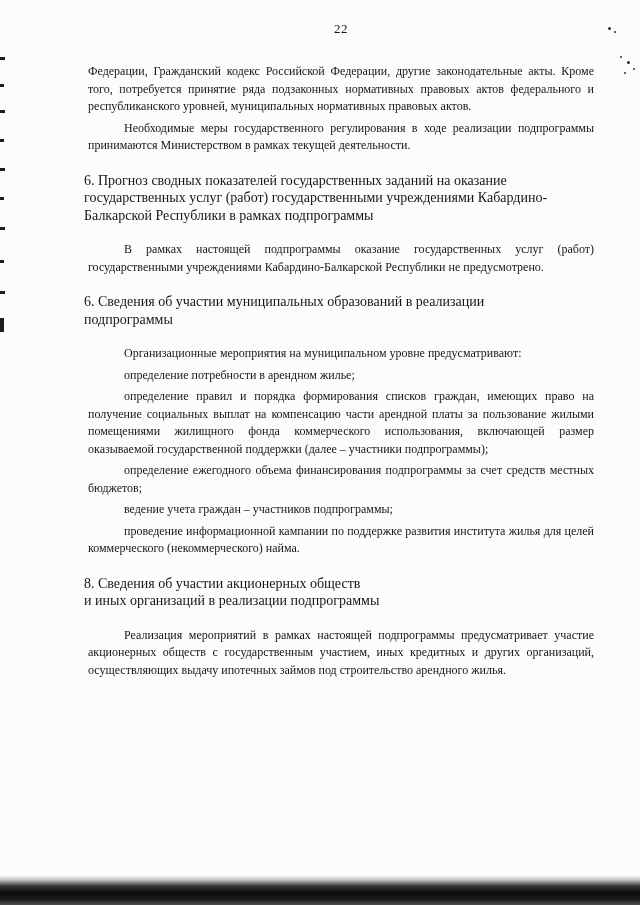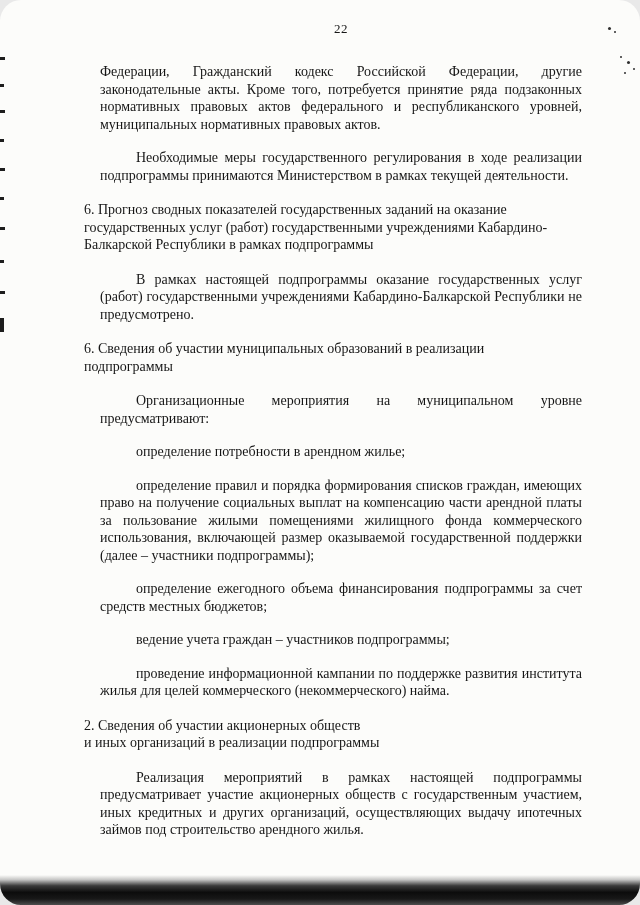--- a/index.html
+++ b/index.html
@@ -5,38 +5,37 @@
   html, body { margin: 0; padding: 0; background: #e9e9e9; }
   .page {
     position: relative;
     width: 640px;
     height: 905px;
     margin: 0 auto;
     background: #fcfcfa;
     overflow: hidden;
     font-family: "Liberation Serif", serif;
     color: #161616;
-    border-radius: 21px;
   }
   .text-block {
     position: absolute;
     left: 84px;
     right: 42px;
     top: 20px;
   }
   .pagenum {
     text-align: center;
     font-size: 13px;
     line-height: 17px;
     margin-bottom: 26px;
     letter-spacing: 0.5px;
   }
   p {
-    margin: 16px;
-    font-size: 14px;
+    margin: 4px;
+    font-size: 12px;
     line-height: 17.5px;
     text-align: justify;
   }
   p.ind { text-indent: 36px; }
   .heading {
     margin: 17px 0;
     font-size: 14px;
     line-height: 17.5px;
     text-align: left;
     white-space: pre-line;
@@ -78,21 +77,21 @@
     <div class="heading">6. Сведения об участии муниципальных образований в реализации
 подпрограммы</div>
 
     <p class="ind">Организационные мероприятия на муниципальном уровне предусматривают:</p>
     <p class="ind">определение потребности в арендном жилье;</p>
     <p class="ind">определение правил и порядка формирования списков граждан, имеющих право на получение социальных выплат на компенсацию части арендной платы за пользование жилыми помещениями жилищного фонда коммерческого использования, включающей размер оказываемой государственной поддержки (далее – участники подпрограммы);</p>
     <p class="ind">определение ежегодного объема финансирования подпрограммы за счет средств местных бюджетов;</p>
     <p class="ind">ведение учета граждан – участников подпрограммы;</p>
     <p class="ind">проведение информационной кампании по поддержке развития института жилья для целей коммерческого (некоммерческого) найма.</p>
 
-    <div class="heading">2. Сведения об участии акционерных обществ
+    <div class="heading">8. Сведения об участии акционерных обществ
 и иных организаций в реализации подпрограммы</div>
 
     <p class="ind">Реализация мероприятий в рамках настоящей подпрограммы предусматривает участие акционерных обществ с государственным участием, иных кредитных и других организаций, осуществляющих выдачу ипотечных займов под строительство арендного жилья.</p>
 
   </div>
 
   <div class="ldash" style="top:57px;  width:5px; height:3px;"></div>
   <div class="ldash" style="top:84px;  width:4px; height:3px;"></div>
   <div class="ldash" style="top:110px; width:5px; height:3px;"></div>
   <div class="ldash" style="top:139px; width:4px; height:3px;"></div>

